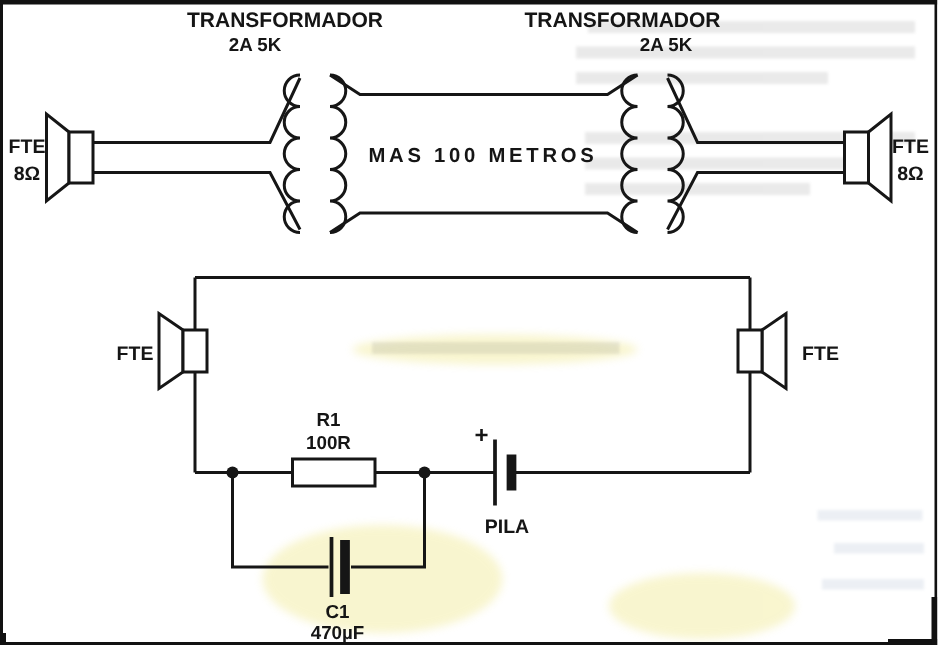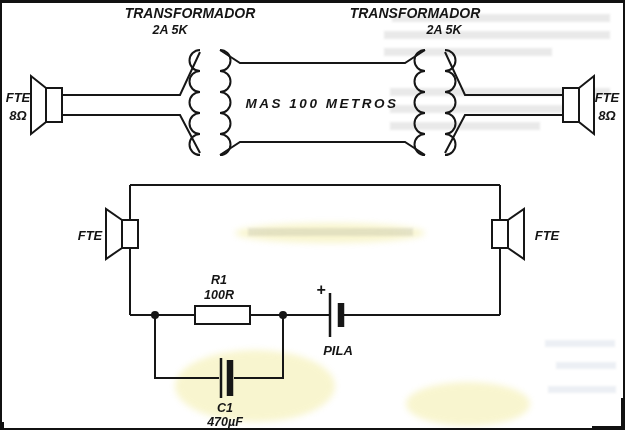--- a/index.html
+++ b/index.html
@@ -2,21 +2,20 @@
 <html><head>
 <meta charset="utf-8">
 <style>
   html,body{margin:0;padding:0;background:#fff;}
   .figure{
     position:relative;
     width:625px;height:430px;
     background:#ffffff;
     font-family:"Liberation Sans", sans-serif;
     overflow:hidden;
-    font-style:italic;
   }
   svg{position:absolute;left:0;top:0;}
   .wire{stroke:#161616;stroke-width:2;fill:none;}
   .sym{stroke:#161616;stroke-width:2;fill:#ffffff;}
   .plate-thin{stroke:#161616;stroke-width:2.5;fill:none;}
   .plate-thick{stroke:#161616;stroke-width:6.5;fill:none;}
   .node{fill:#161616;stroke:none;}
   .lbl{font-family:"Liberation Sans", sans-serif;font-weight:700;fill:#151515;}
   .t16{font-size:14px;}
   .t13{font-size:13px;}

